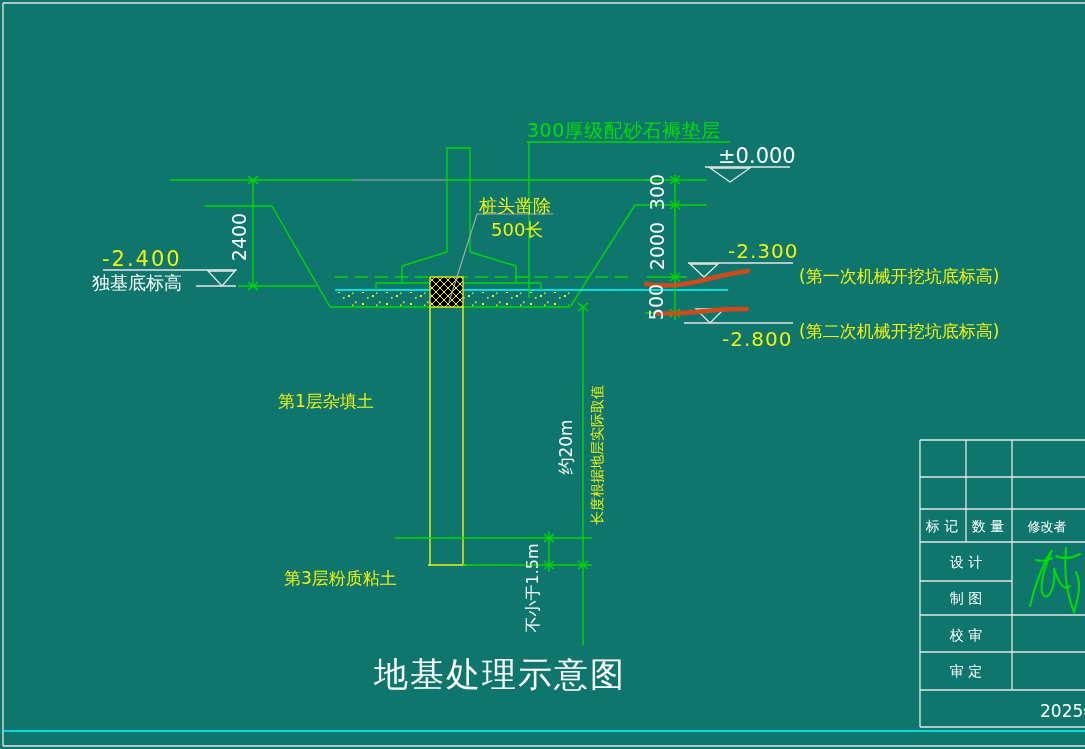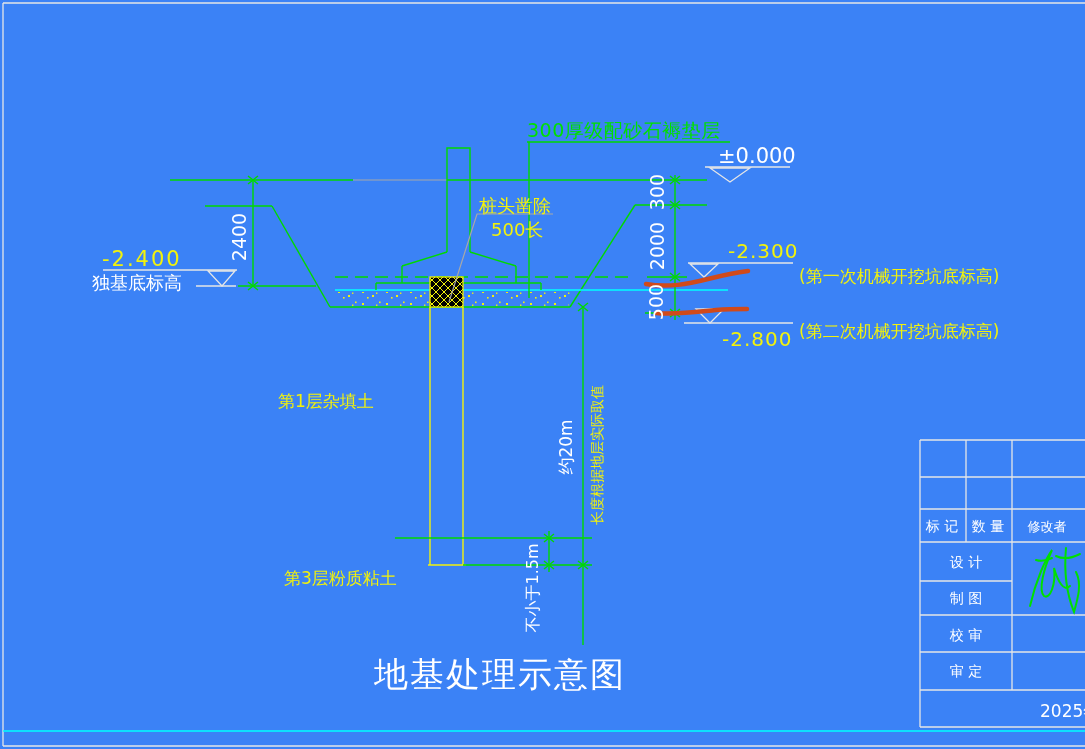--- a/index.html
+++ b/index.html
@@ -1,16 +1,16 @@
 <!DOCTYPE html>
 <html><head>
 <meta charset="utf-8">
 <style>
   html,body{margin:0;padding:0;background:#000;width:1085px;height:749px;overflow:hidden;}
-  #stage{position:relative;width:1085px;height:749px;background:#3b82f6;
+  #stage{position:relative;width:1085px;height:749px;background:#0f766e;
          font-family:"DejaVu Sans","Liberation Sans",sans-serif;}
   svg{position:absolute;left:0;top:0;}
   .ln-g{stroke:#00d900;stroke-width:1.4;fill:none;}
   .ln-gd{stroke:#00d900;stroke-width:1.4;fill:none;stroke-dasharray:13 7;}
   .ln-w{stroke:#e6e6e6;stroke-width:1.3;fill:none;}
   .ln-gray{stroke:#a8a8a8;stroke-width:1.2;fill:none;}
   .ln-c{stroke:#00ffff;stroke-width:1.6;fill:none;}
   .ln-y{stroke:#f2f20c;stroke-width:1.4;fill:none;}
   .ln-r{stroke:#d14a1a;stroke-width:4.5;fill:none;stroke-linecap:round;}
   .tx-w{fill:#ffffff;stroke:none;}

